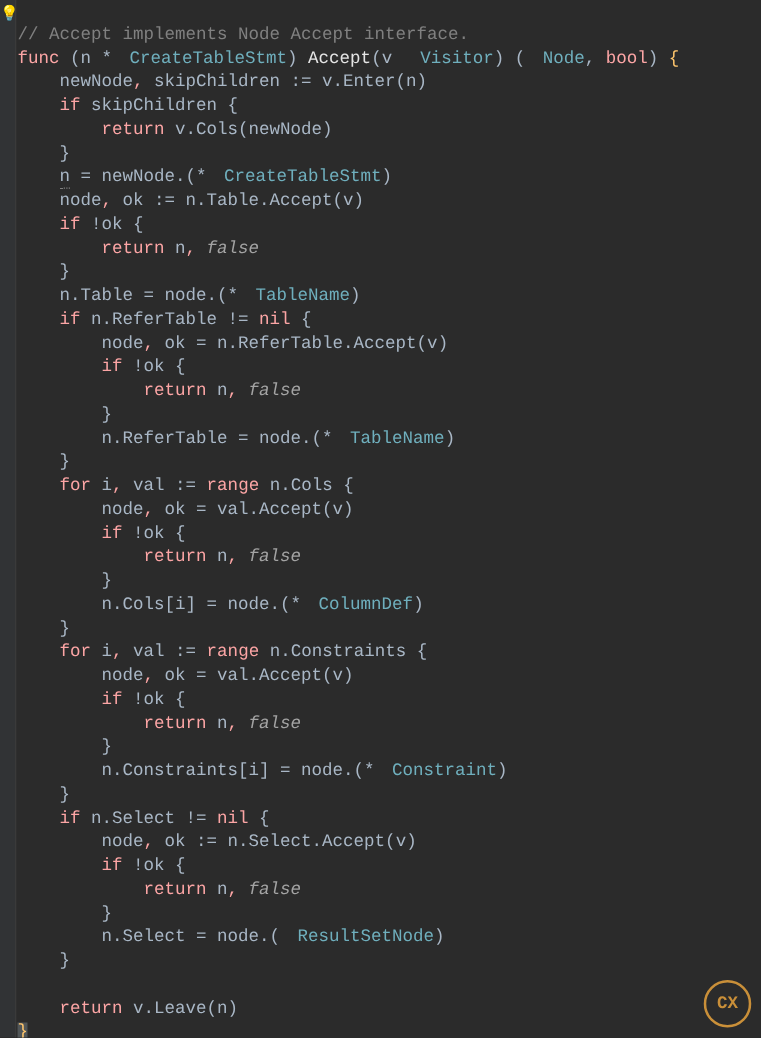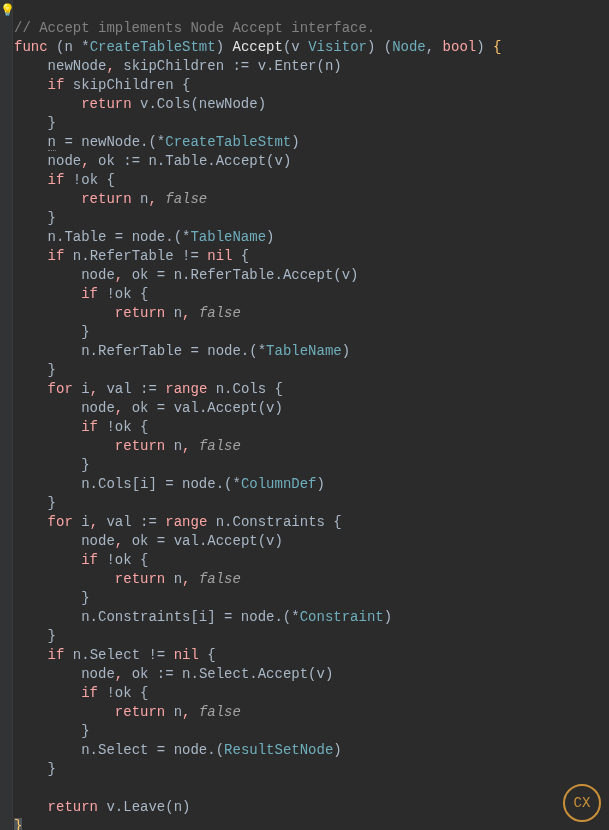--- a/index.html
+++ b/index.html
@@ -27,21 +27,21 @@
     left: 0; top: 2px;
     font-size: 12px;
   }
   .code {
     padding-left: 14px;
     white-space: pre;
   }
   .c-comment { color: #808080; }
   .c-keyword { color: #fca5a5; }
   .c-func { color: #e5e5e5; text-align: right; }
-  .c-type { color: #6fafbd; }
+  .c-type { color: #6fafbd; margin-left: 14px; }
   .c-brace { color: #ffc66d; }
   .c-false { color: #a3a3a3; font-style: italic; }
   .underline { border-bottom: 1px dotted #808080; }
   .close-brace { background: #515658; }
   .watermark {
     position: absolute;
     right: 8px;
     bottom: 8px;
     display: flex;
     align-items: center;
@@ -49,21 +49,21 @@
     opacity: 0.85;
   }
   .watermark-logo {
     width: 34px; height: 34px;
     border: 2px solid #e6a23c;
     border-radius: 50%;
     display: flex;
     align-items: center;
     justify-content: center;
     color: #e6a23c;
-    font-weight: normal;
+    font-weight: bold;
     font-size: 14px;
   }
   .watermark-text {
     display: flex; flex-direction: column;
     line-height: 1.1;
   }
   .watermark-cn { color: #d0d0d0; font-size: 14px; font-family: "Microsoft YaHei", sans-serif; }
   .watermark-en { color: #888; font-size: 8px; letter-spacing: 0.5px; font-family: "Microsoft YaHei", sans-serif; }
 </style>
 </head>

